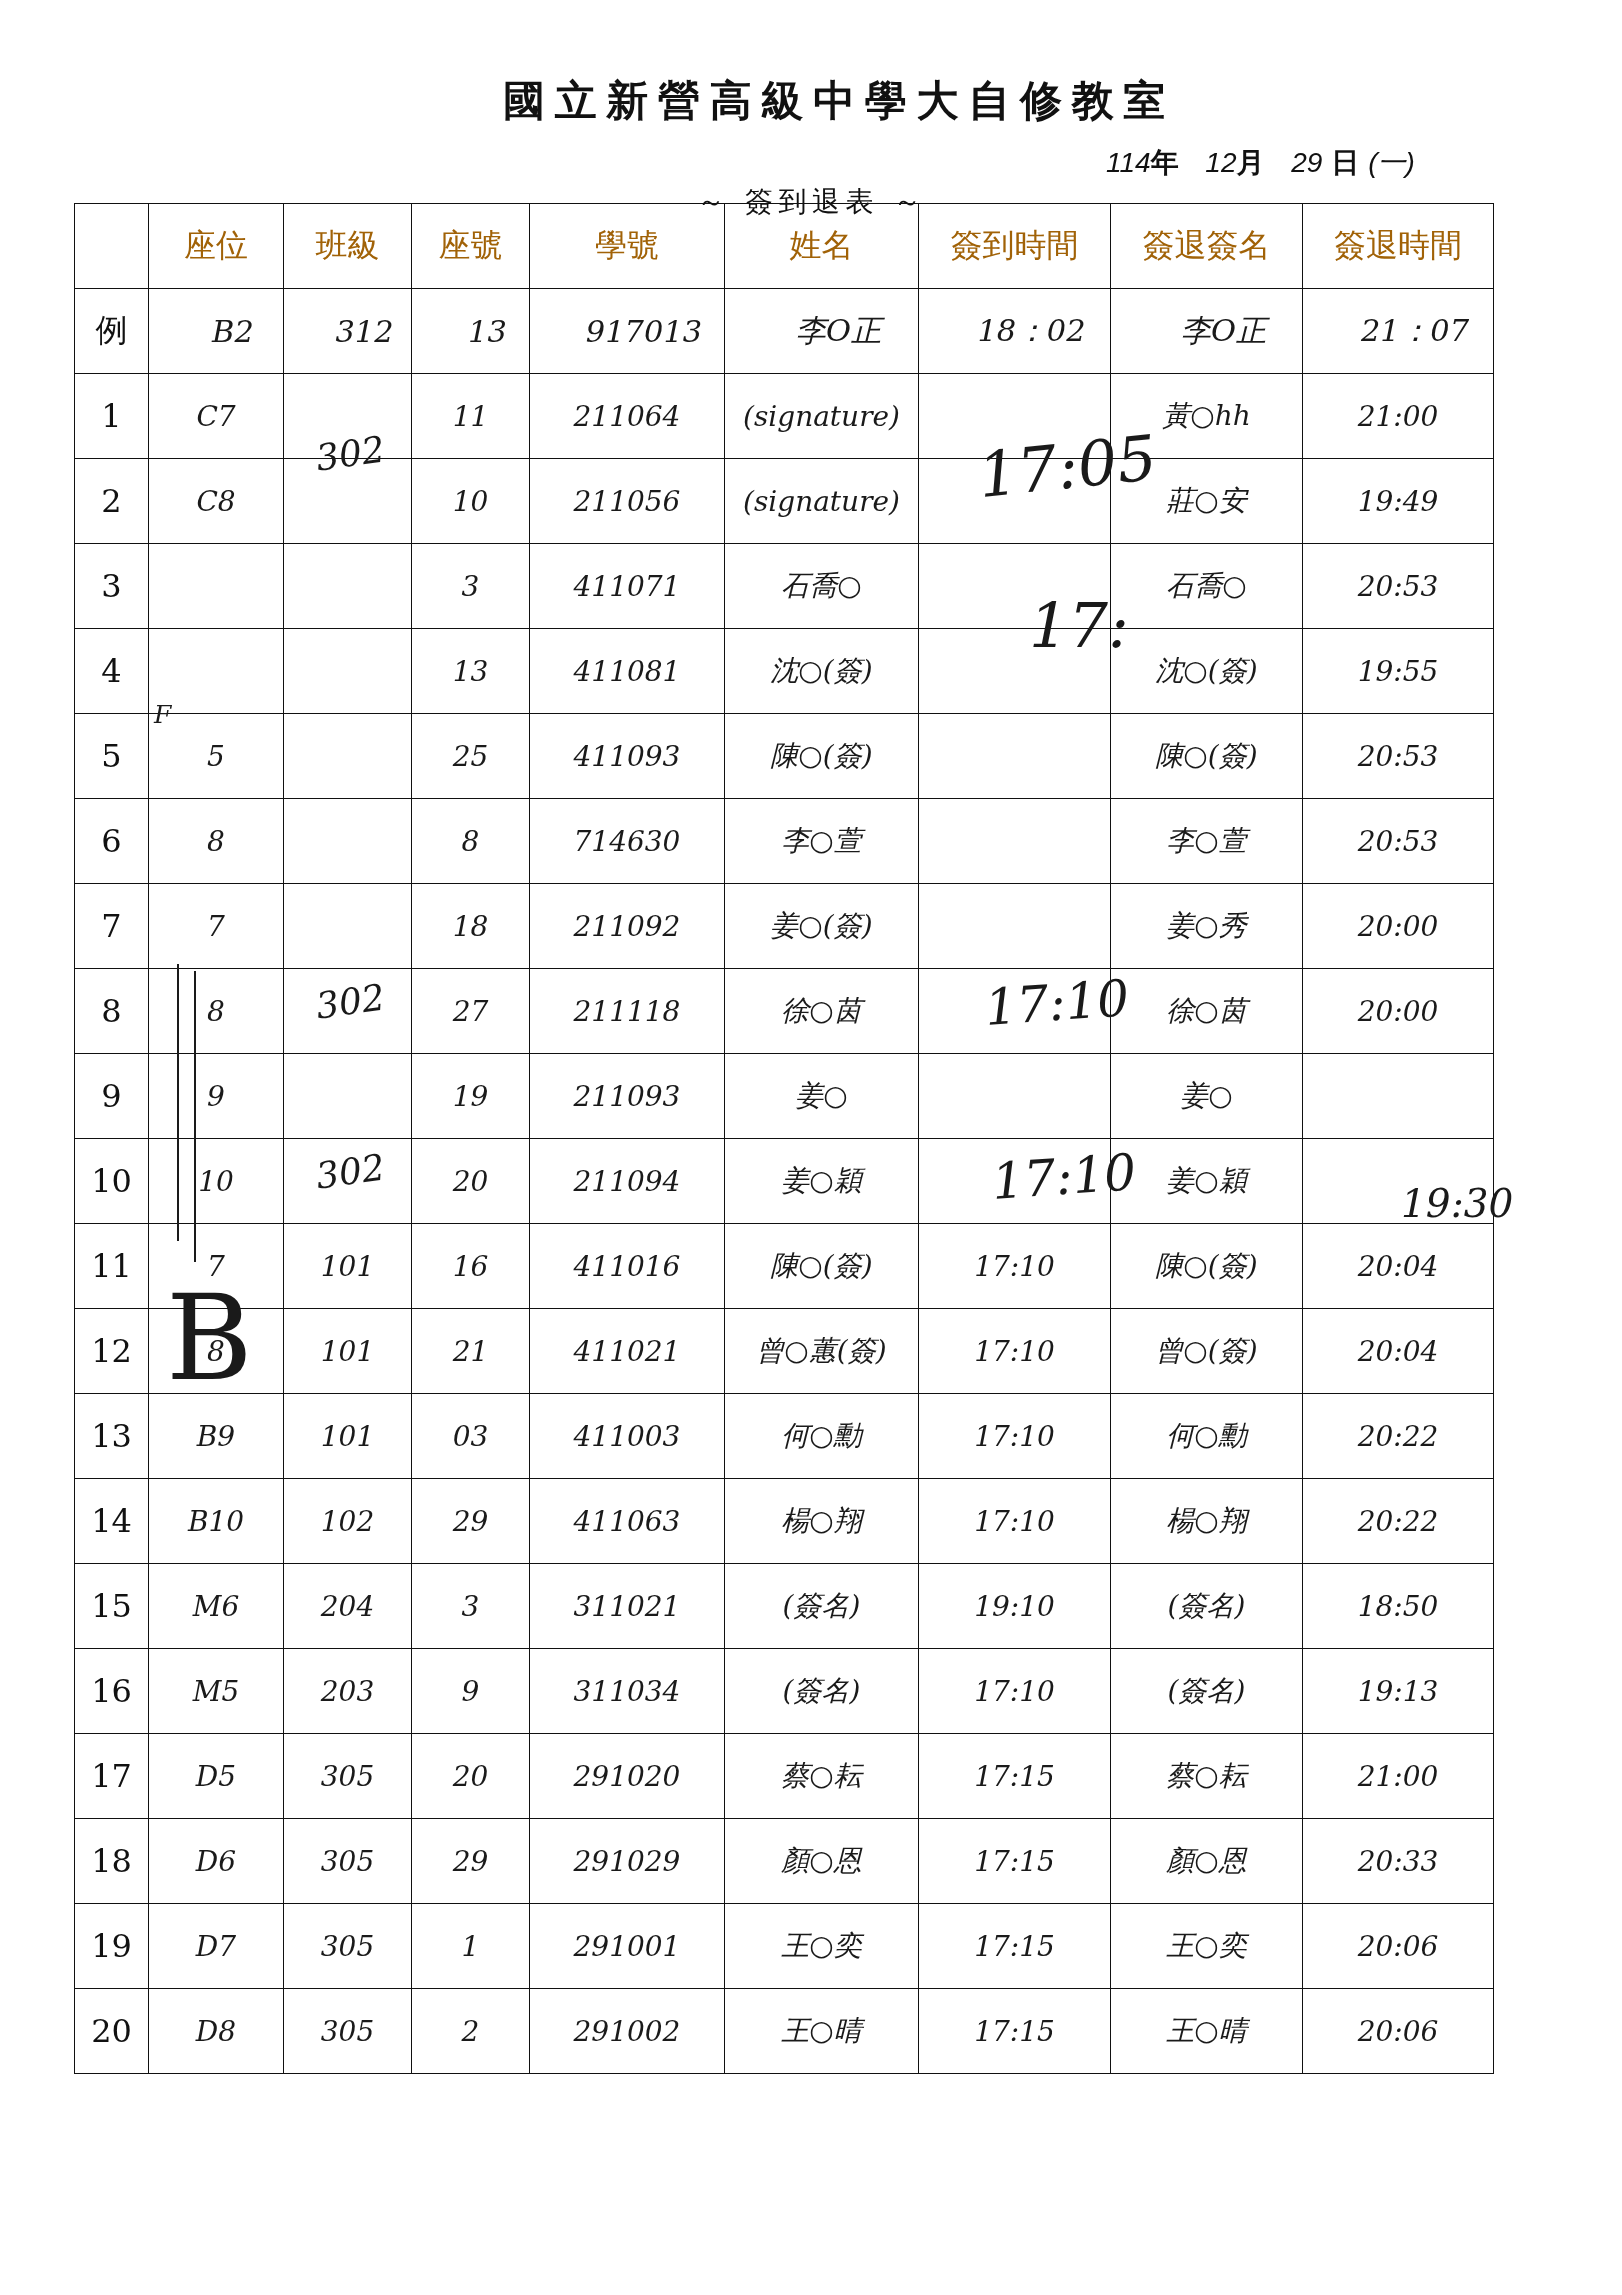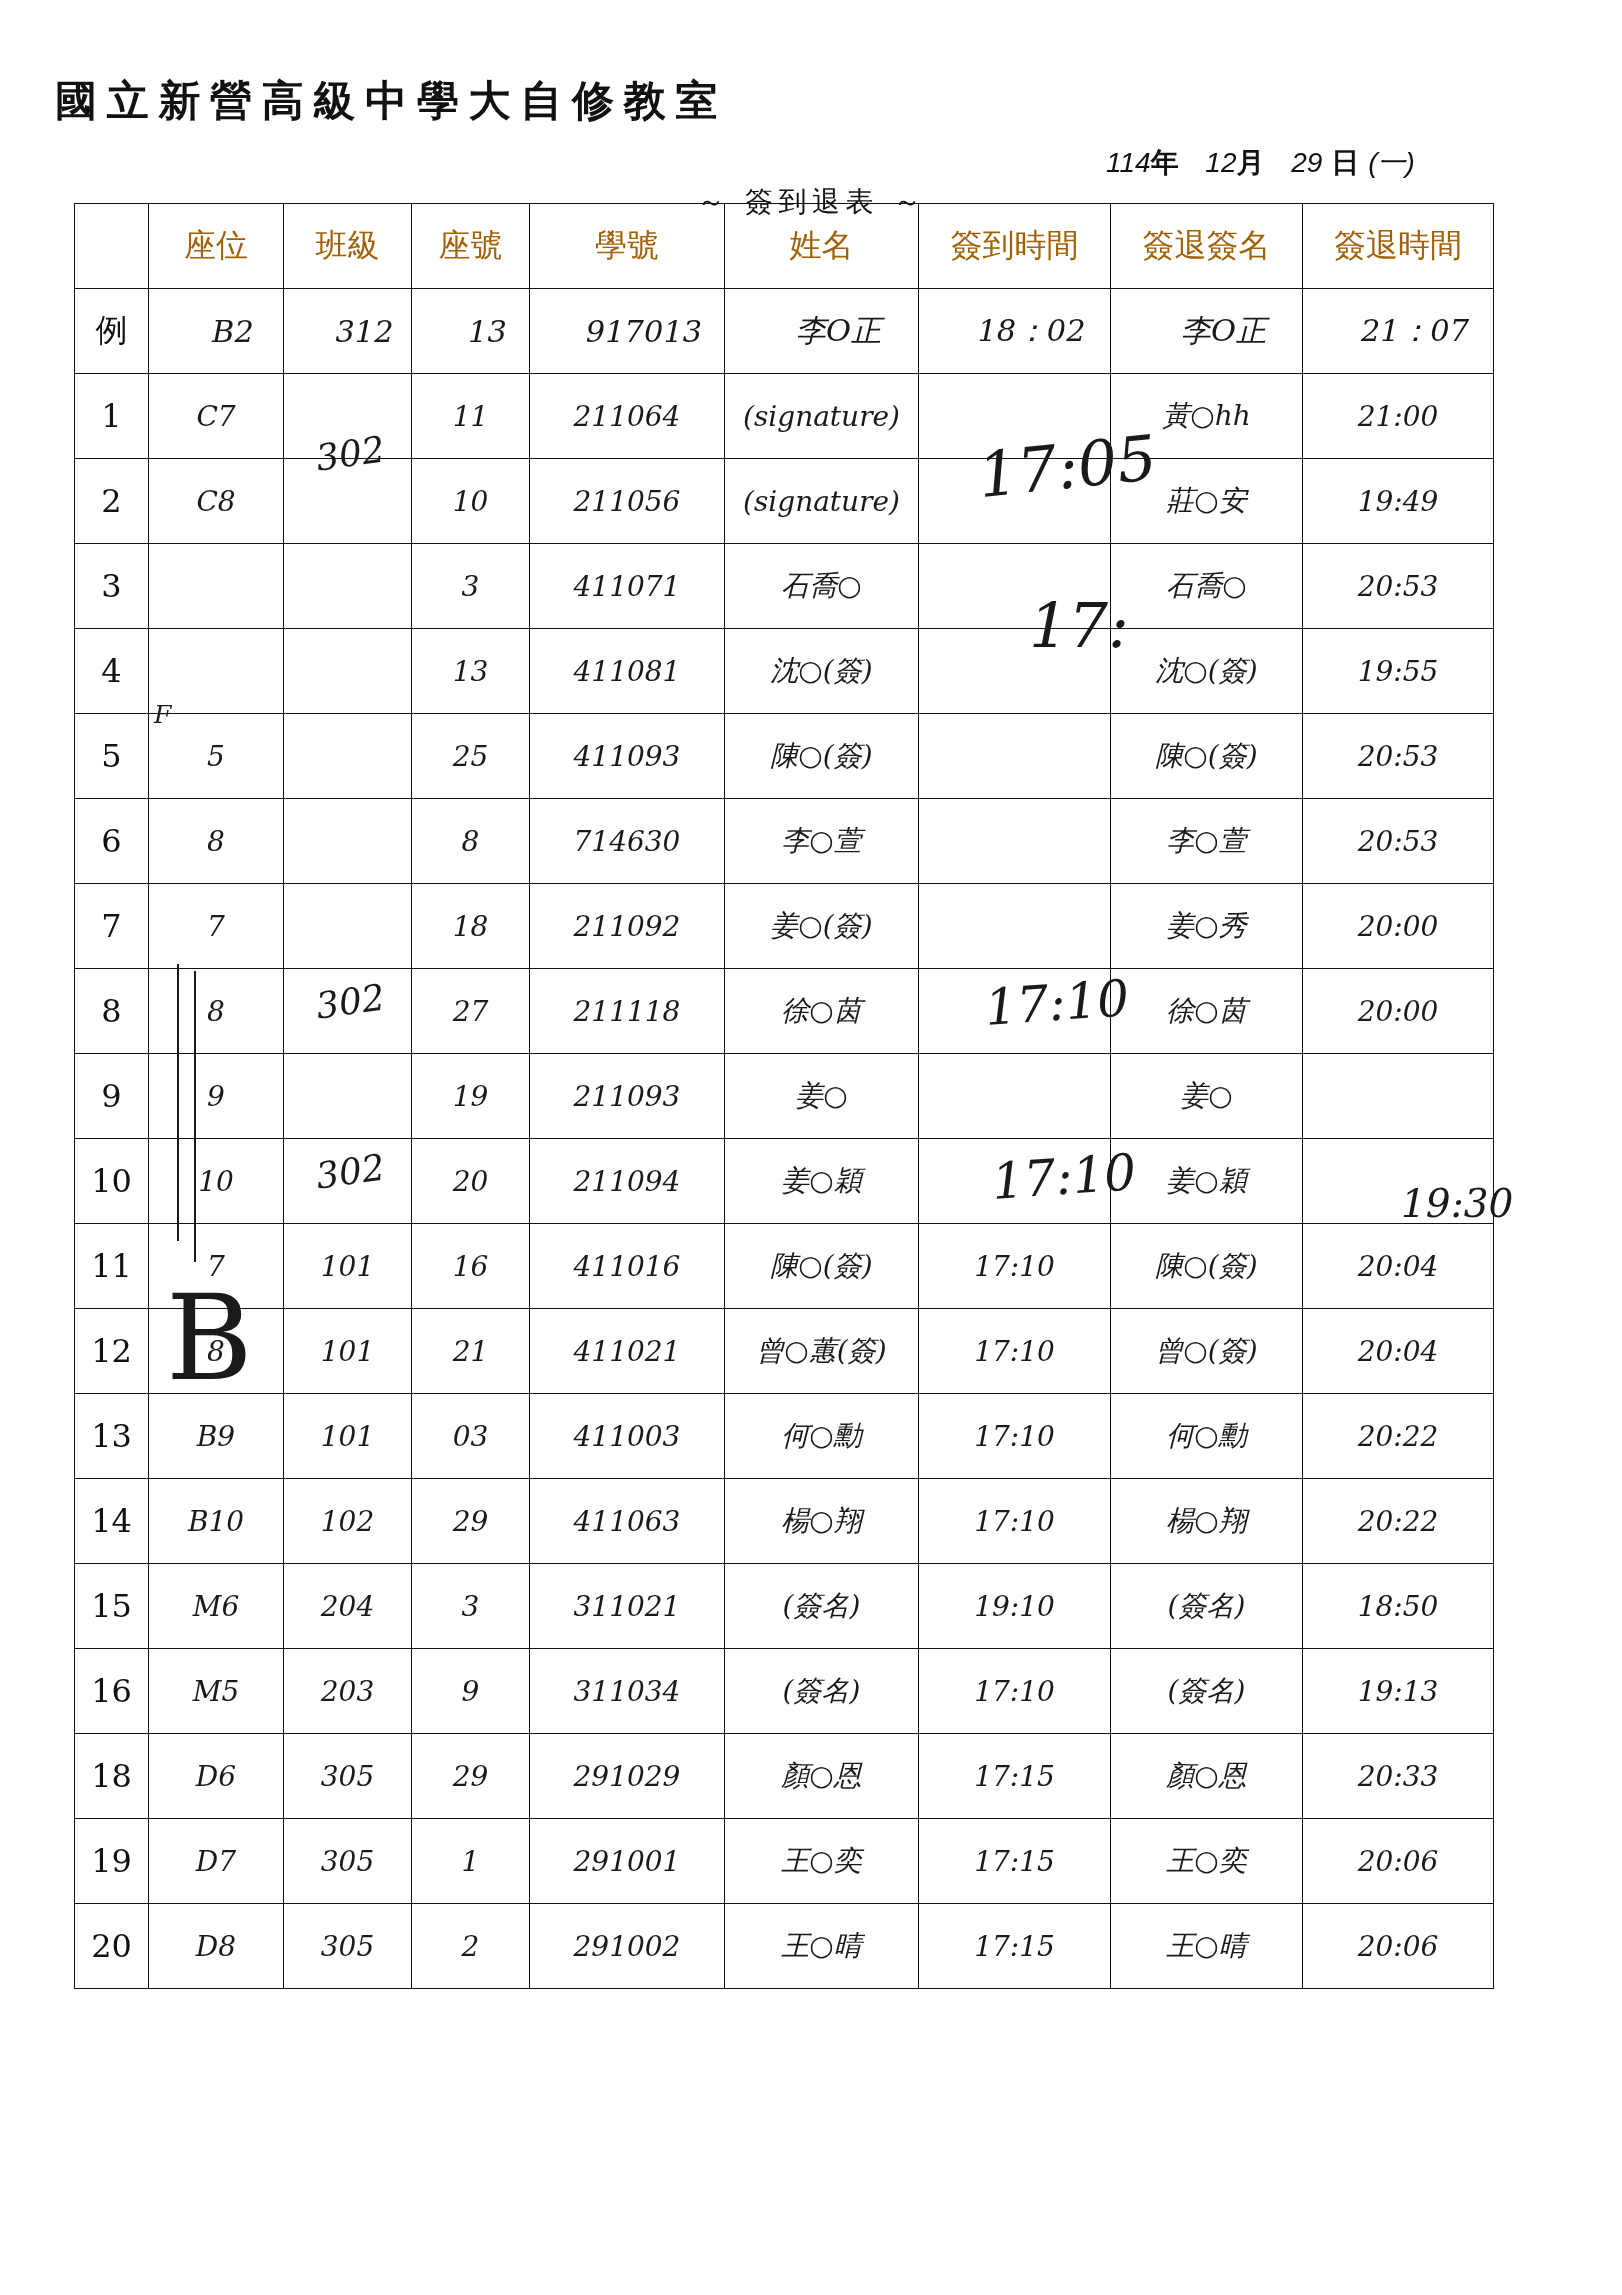--- a/index.html
+++ b/index.html
@@ -2,21 +2,21 @@
 <html style="font-size:11px"><head>
 <meta charset="utf-8">
 <style>
   html, body { margin: 0; padding: 0; background: #ffffff; }
   body {
     width: 1623px; height: 2295px; position: relative; overflow: hidden;
     font-family: "DejaVu Sans", sans-serif; color: #111;
   }
   .title {
     position: absolute; left: 0; width: 1623px; top: 73px;
-    text-align: left; font-family: "DejaVu Serif", serif;
+    text-align: center; font-family: "DejaVu Serif", serif;
     font-size: 42px; font-weight: bold; letter-spacing: 9.7px;
     padding-left: 55px; box-sizing: border-box;
   }
   .subtitle {
     position: absolute; top: 147px; left: 697px;
     font-family: "DejaVu Serif", serif; font-size: 28px; letter-spacing: 5.5px; margin-top: 36px;
   }
   .date {
     position: absolute; top: 144px; left: 1106px;
     font-size: 28px; font-style: italic; font-family: "DejaVu Sans", sans-serif;
@@ -281,20 +281,31 @@
         <td class="cell">M5</td>
         <td class="cell">203</td>
         <td class="cell">9</td>
         <td class="cell">311034</td>
         <td class="cell">(簽名)</td>
         <td class="cell">17:10</td>
         <td class="cell">(簽名)</td>
         <td class="cell">19:13</td>
       </tr>
       <tr>
+        <td class="seq">17</td>
+        <td class="cell">D5</td>
+        <td class="cell">305</td>
+        <td class="cell">20</td>
+        <td class="cell">291020</td>
+        <td class="cell">蔡○耘</td>
+        <td class="cell">17:15</td>
+        <td class="cell">蔡○耘</td>
+        <td class="cell">21:00</td>
+      </tr>
+      <tr>
         <td class="seq">18</td>
         <td class="cell">D6</td>
         <td class="cell">305</td>
         <td class="cell">29</td>
         <td class="cell">291029</td>
         <td class="cell">顏○恩</td>
         <td class="cell">17:15</td>
         <td class="cell">顏○恩</td>
         <td class="cell">20:33</td>
       </tr>

